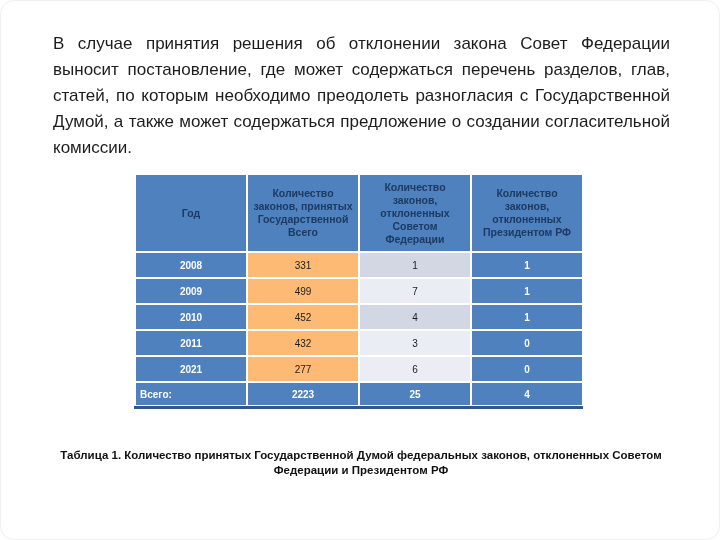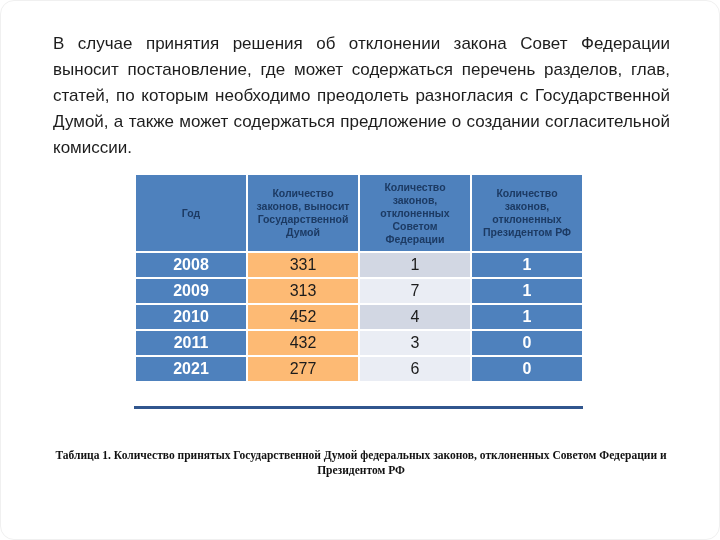--- a/index.html
+++ b/index.html
@@ -28,21 +28,21 @@
     left: 133px; top: 172px;
     border-collapse: separate;
     border-spacing: 2px;
     table-layout: fixed;
     width: 449px;
   }
   .laws-table col { width: 110px; }
   .laws-table td {
     text-align: center;
     vertical-align: middle;
-    font-size: 16px;
+    font-size: 10px;
     overflow: hidden;
   }
   .laws-table .hdr-row td {
     height: 76px;
     background: #4e81bd;
     color: #1c3a63;
     font-weight: bold;
     font-size: 10.5px;
     line-height: 13px;
     padding: 2px 4px;
@@ -82,54 +82,53 @@
     background: #31568e;
     z-index: 2;
   }
   .table-caption {
     position: absolute;
     left: 50px; top: 447px; width: 620px;
     text-align: center;
     font-size: 11.5px; line-height: 15px;
     font-weight: bold;
     color: #111111;
-    font-family: Liberation Serif, serif;
   }
 </style>
 </head>
 <body>
 
 <div class="slide">
 
   <div class="intro-paragraph">В случае принятия решения об отклонении закона Совет Федерации выносит постановление, где может содержаться перечень разделов, глав, статей, по которым необходимо преодолеть разногласия с Государственной Думой, а также может содержаться предложение о создании согласительной комиссии.</div>
 
   <table class="laws-table">
     <colgroup>
         <col>
         <col>
         <col>
         <col>
       </colgroup>
     <tbody>
       <tr class="hdr-row">
         <td>Год</td>
-        <td>Количество законов, выносит Государственной Думой</td>
+        <td>Количество законов, принятых Государственной Всего</td>
         <td>Количество законов, отклоненных Советом Федерации</td>
         <td>Количество законов, отклоненных Президентом РФ</td>
       </tr>
 
       <tr class="data-row">
         <td class="cell-blue">2008</td>
         <td class="cell-gray">331</td>
         <td class="cell-band-dark">1</td>
         <td class="cell-blue">1</td>
       </tr>
       <tr class="data-row">
         <td class="cell-blue">2009</td>
-        <td class="cell-gray">313</td>
+        <td class="cell-gray">499</td>
         <td class="cell-band-light">7</td>
         <td class="cell-blue">1</td>
       </tr>
       <tr class="data-row">
         <td class="cell-blue">2010</td>
         <td class="cell-gray">452</td>
         <td class="cell-band-dark">4</td>
         <td class="cell-blue">1</td>
       </tr>
       <tr class="data-row">
@@ -138,20 +137,26 @@
         <td class="cell-band-light">3</td>
         <td class="cell-blue">0</td>
       </tr>
       <tr class="data-row">
         <td class="cell-blue">2021</td>
         <td class="cell-gray">277</td>
         <td class="cell-band-light">6</td>
         <td class="cell-blue">0</td>
       </tr>
 
+      <tr class="total-row">
+        <td class="total-label">Всего:</td>
+        <td>2223</td>
+        <td>25</td>
+        <td>4</td>
+      </tr>
     </tbody>
   </table>
 
   <div class="total-divider"></div>
 
   <div class="table-caption">Таблица 1. Количество принятых Государственной Думой федеральных законов, отклоненных Советом Федерации и Президентом РФ</div>
 
 </div>
 
 </body></html>

